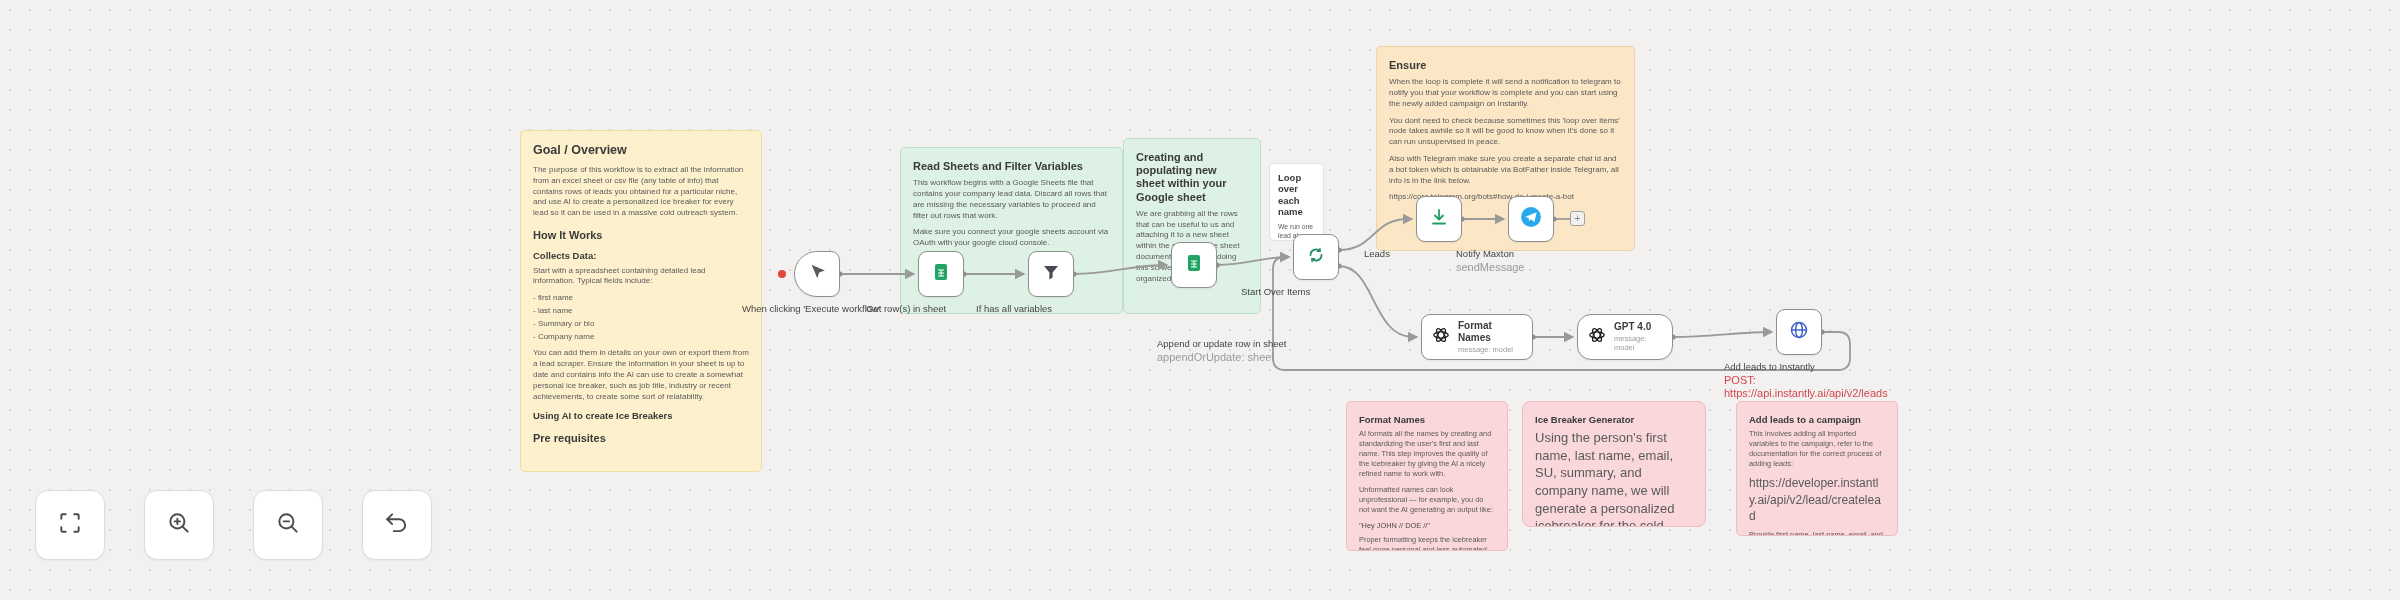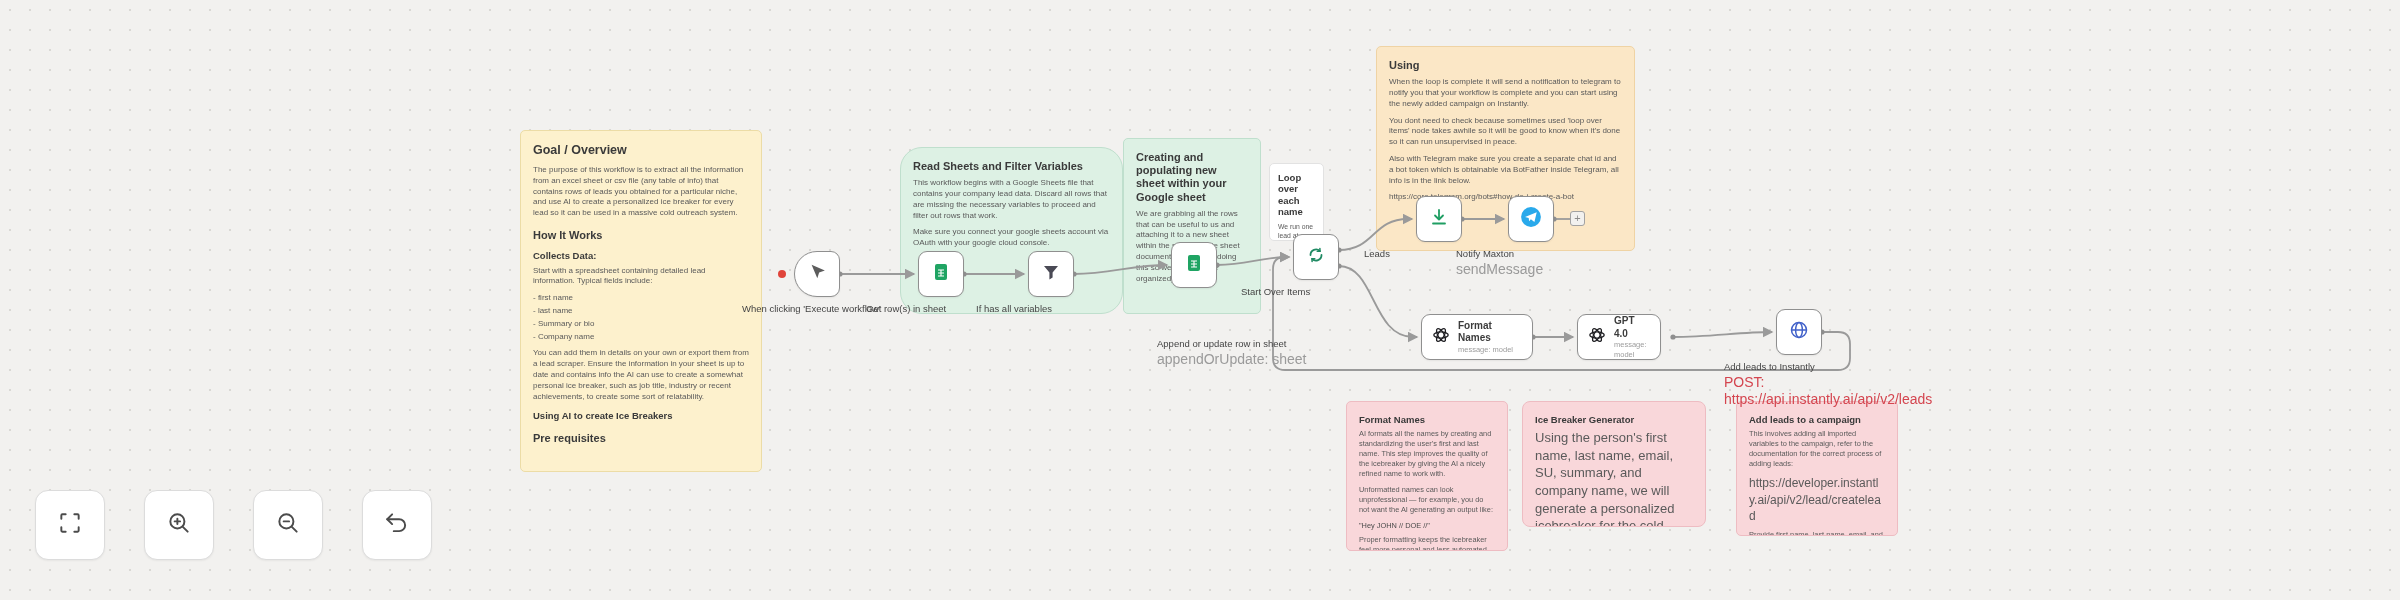--- a/index.html
+++ b/index.html
@@ -43,21 +43,21 @@
   }
   .node.trigger{border-radius:23px 9px 9px 23px;}
   .node.wide{justify-content:flex-start;padding:0 10px;gap:8px;}
   .wide-text{display:flex;flex-direction:column;line-height:1.25;}
   .wide-title{font-size:10px;font-weight:bold;color:#3c3c3c;}
   .wide-sub{font-size:7.5px;color:#9c9c9c;}
   .node-label{
     position:absolute;width:150px;font-size:9.5px;color:#454545;
     line-height:1.25;z-index:3;
   }
-  .node-sub{font-size:14px;color:#9a9a9a;margin-top:1px;line-height:1.2;}
+  .node-sub{font-size:11px;color:#9a9a9a;margin-top:1px;line-height:1.2;}
   .node-sub.error{color:#d4454f;}
   .plus-endpoint{
     position:absolute;width:15px;height:15px;border:1.5px solid #a2a2a2;border-radius:3px;
     background:#f2f1ef;color:#8c8c8c;display:flex;align-items:center;justify-content:center;
     font-size:11px;line-height:1;z-index:3;box-sizing:border-box;
   }
   .issue-dot{
     position:absolute;width:8px;height:8px;border-radius:50%;background:#e0443a;z-index:3;
   }
   
@@ -83,40 +83,40 @@
     <p class="li">- first name</p>
     <p class="li">- last name</p>
     <p class="li">- Summary or bio</p>
     <p class="li" style="margin-bottom:6px;">- Company name</p>
     <p>You can add them in details on your own or export them from a lead scraper. Ensure the information in your sheet is up to date and contains info the AI can use to create a somewhat personal ice breaker, such as job title, industry or recent achievements, to create some sort of relatability.</p>
     <h3>Using AI to create Ice Breakers</h3>
     <h2>Pre requisites</h2>
 
   </div>
 
-  <div class="note note-green" style="left:900px;top:147px;width:223px;height:167px;border-radius:22px;">
+  <div class="note note-green" style="left:900px;top:147px;width:223px;height:167px;">
     <h2 style="margin-top:0;">Read Sheets and Filter Variables</h2>
     <p>This workflow begins with a Google Sheets file that contains your company lead data. Discard all rows that are missing the necessary variables to proceed and filter out rows that work.</p>
     <p>Make sure you connect your google sheets account via OAuth with your google cloud console.</p>
   </div>
 
   <div class="note note-green" style="left:1123px;top:138px;width:138px;height:176px;">
     <h2 style="margin-top:0;">Creating and populating new sheet within your Google sheet</h2>
     <p>We are grabbing all the rows that can be useful to us and attaching it to a new sheet within the same google sheet document (we are just doing this so we can be more organized).</p>
   </div>
 
   <div class="note note-white small-note" style="left:1269px;top:163px;width:55px;height:78px;padding:8px;">
     <h3>Loop over each name</h3>
     <p>We run one lead at a time from previous node.</p>
   </div>
 
   <div class="note note-orange" style="left:1376px;top:46px;width:259px;height:205px;">
-    <h2 style="margin-top:0;">Using</h2>
+    <h2 style="margin-top:0;">Ensure</h2>
     <p>When the loop is complete it will send a notification to telegram to notify you that your workflow is complete and you can start using the newly added campaign on Instantly.</p>
-    <p>You dont need to check because sometimes used 'loop over items' node takes awhile so it will be good to know when it's done so it can run unsupervised in peace.</p>
+    <p>You dont need to check because sometimes this 'loop over items' node takes awhile so it will be good to know when it's done so it can run unsupervised in peace.</p>
     <p>Also with Telegram make sure you create a separate chat id and a bot token which is obtainable via BotFather inside Telegram, all info is in the link below.</p>
     <p class="link-red">https://core.telegram.org/bots#how-do-i-create-a-bot</p>
   </div>
 
   <div class="note note-pink" style="left:1346px;top:401px;width:162px;height:150px;">
     <h3 style="margin-top:0;">Format Names</h3>
     <p style="font-size:7.4px;">AI formats all the names by creating and standardizing the user's first and last name. This step improves the quality of the icebreaker by giving the AI a nicely refined name to work with.</p>
     <p style="font-size:7.4px;">Unformatted names can look unprofessional — for example, you do not want the AI generating an output like:</p>
     <p class="quote" style="font-size:7.4px;">"Hey JOHN // DOE //"</p>
     <p style="font-size:7.4px;">Proper formatting keeps the icebreaker feel more personal and less automated.</p>
@@ -268,21 +268,21 @@
         <ellipse cx="10" cy="10" rx="8" ry="3.4" transform="rotate(60 10 10)"></ellipse>
         <ellipse cx="10" cy="10" rx="8" ry="3.4" transform="rotate(120 10 10)"></ellipse>
       </svg>
     </span>
     <span class="wide-text">
       <span class="wide-title">Format Names</span>
       <span class="wide-sub">message: model</span>
     </span>
   </div>
 
-  <div class="node wide" style="left:1577px;top:314px;width:84px;height:46px;">
+  <div class="node wide" style="left:1577px;top:314px;width:96px;height:46px;border-radius:14px;">
     <span>
       <svg width="18" height="18" viewBox="0 0 20 20" fill="none" stroke="#1f1f23" stroke-width="1.5">
         <ellipse cx="10" cy="10" rx="8" ry="3.4"></ellipse>
         <ellipse cx="10" cy="10" rx="8" ry="3.4" transform="rotate(60 10 10)"></ellipse>
         <ellipse cx="10" cy="10" rx="8" ry="3.4" transform="rotate(120 10 10)"></ellipse>
       </svg>
     </span>
     <span class="wide-text">
       <span class="wide-title">GPT 4.0</span>
       <span class="wide-sub">message: model</span>

